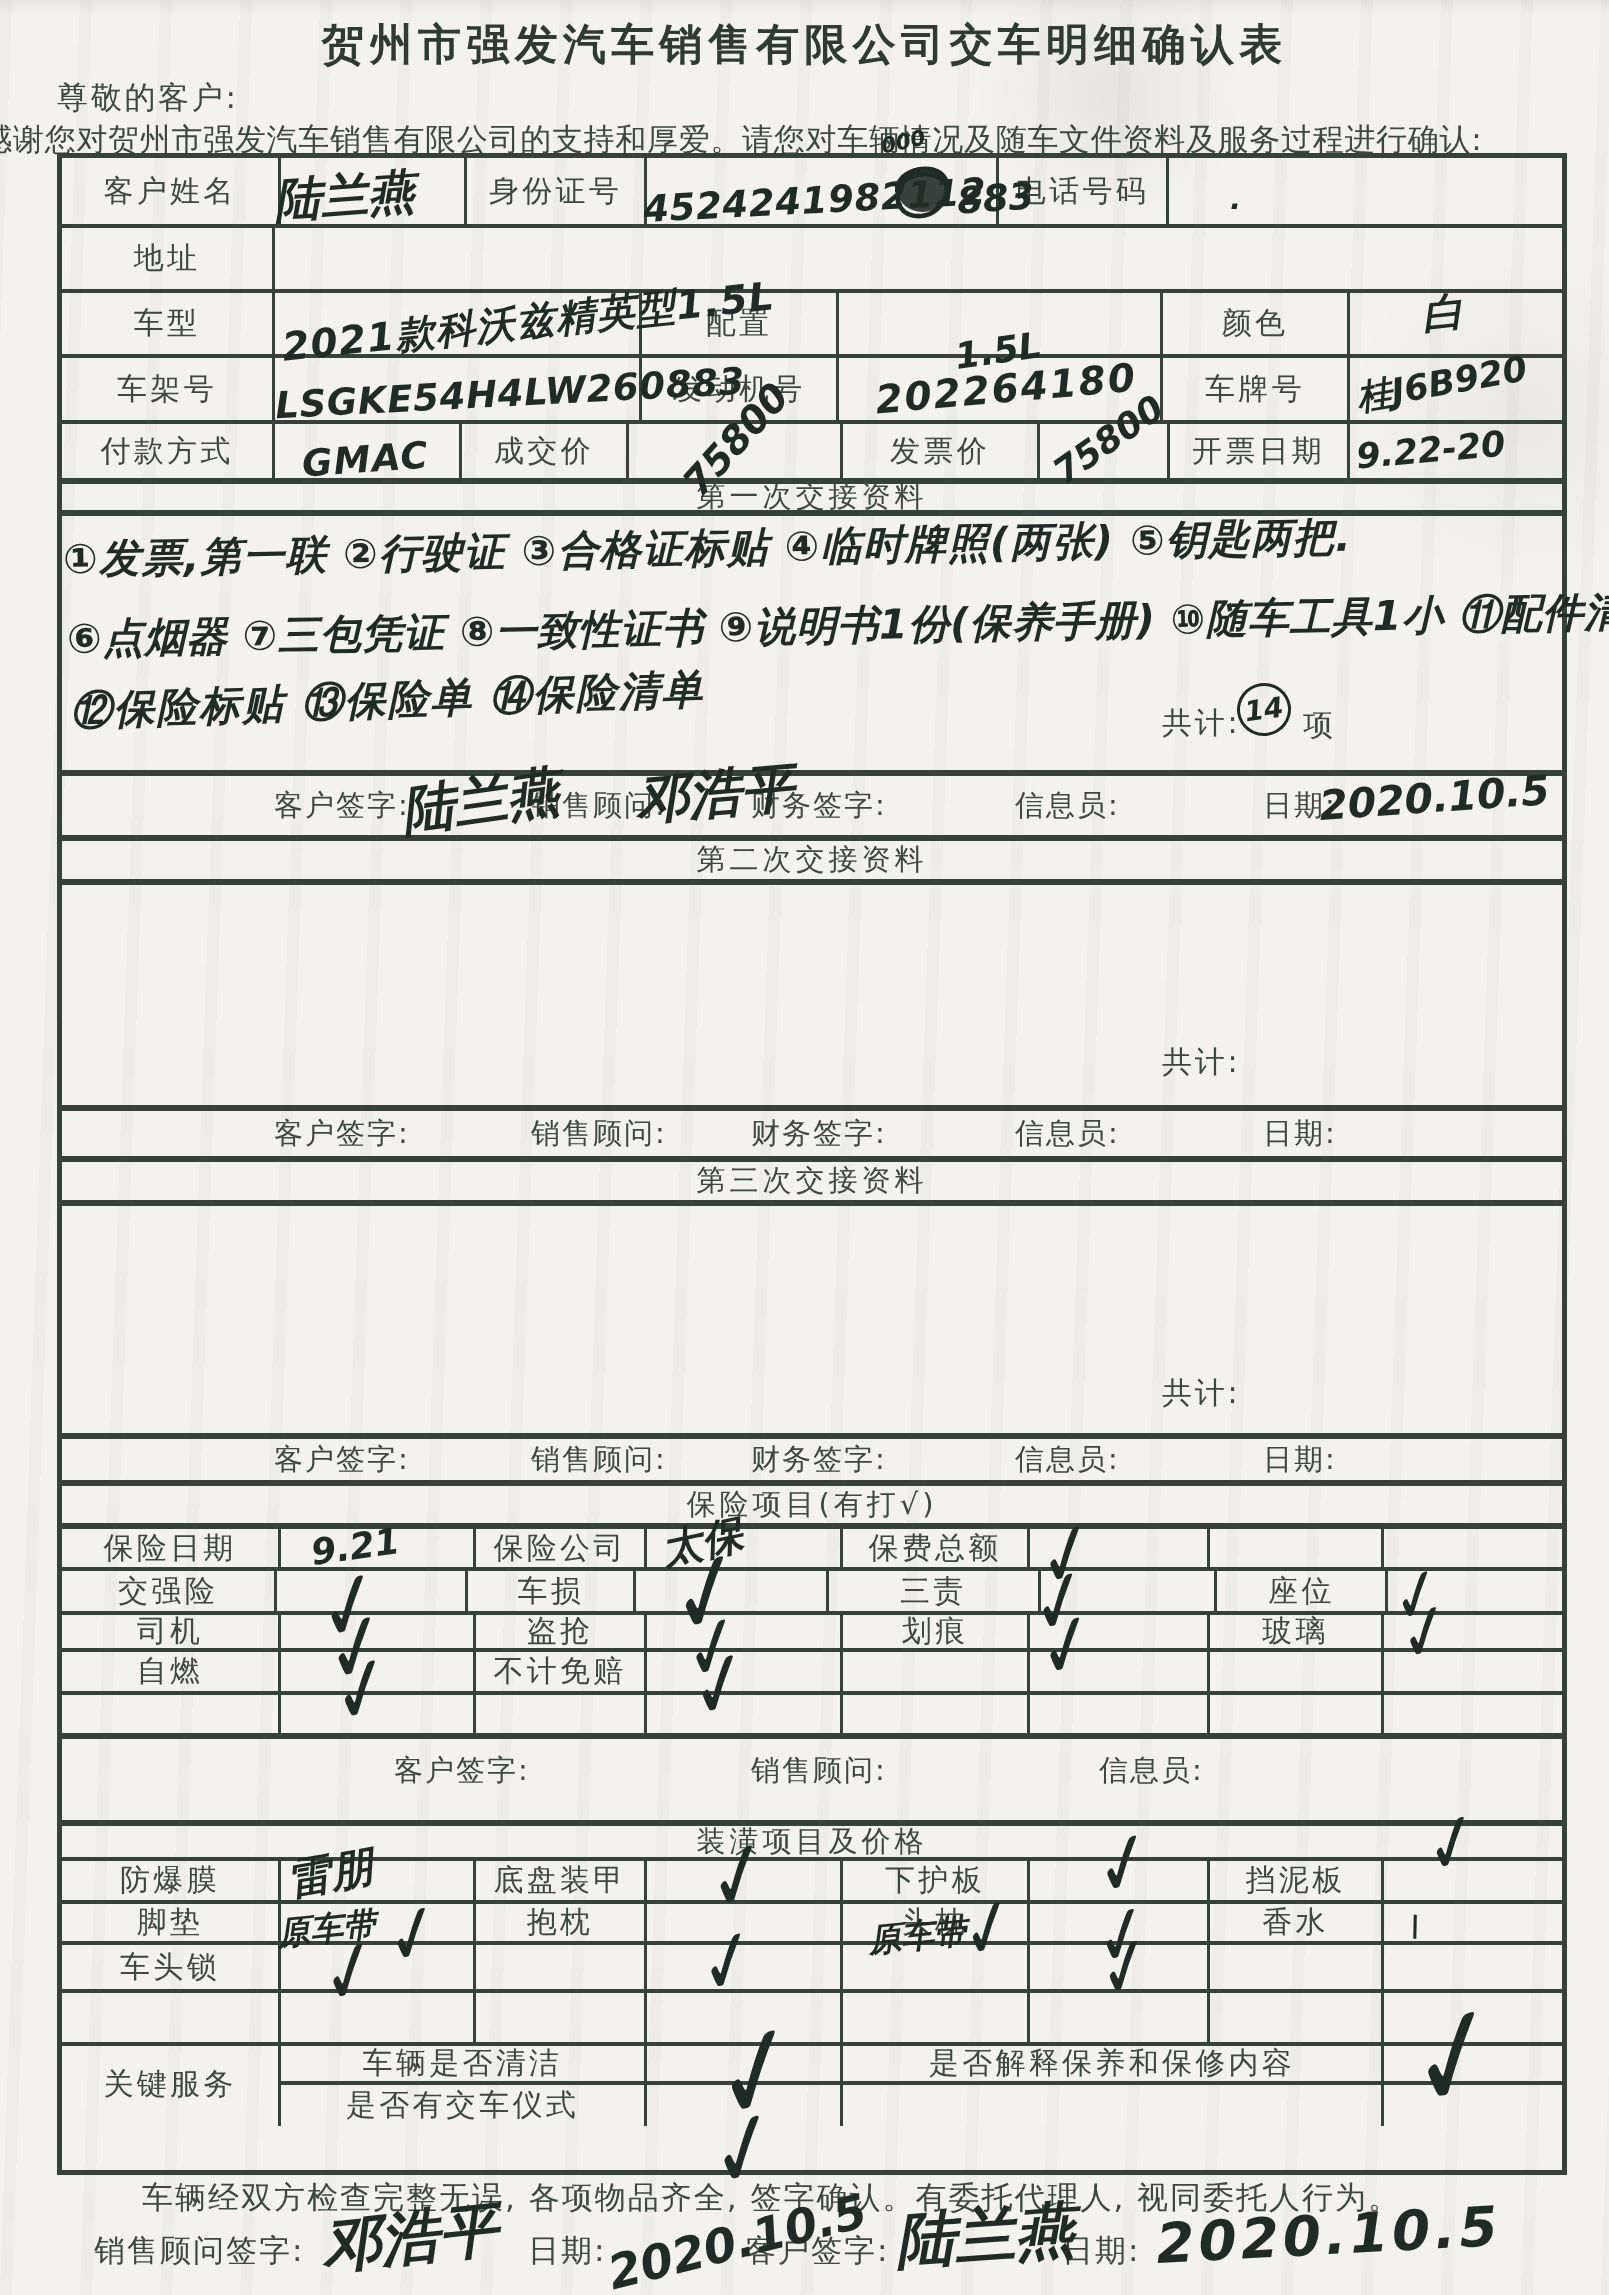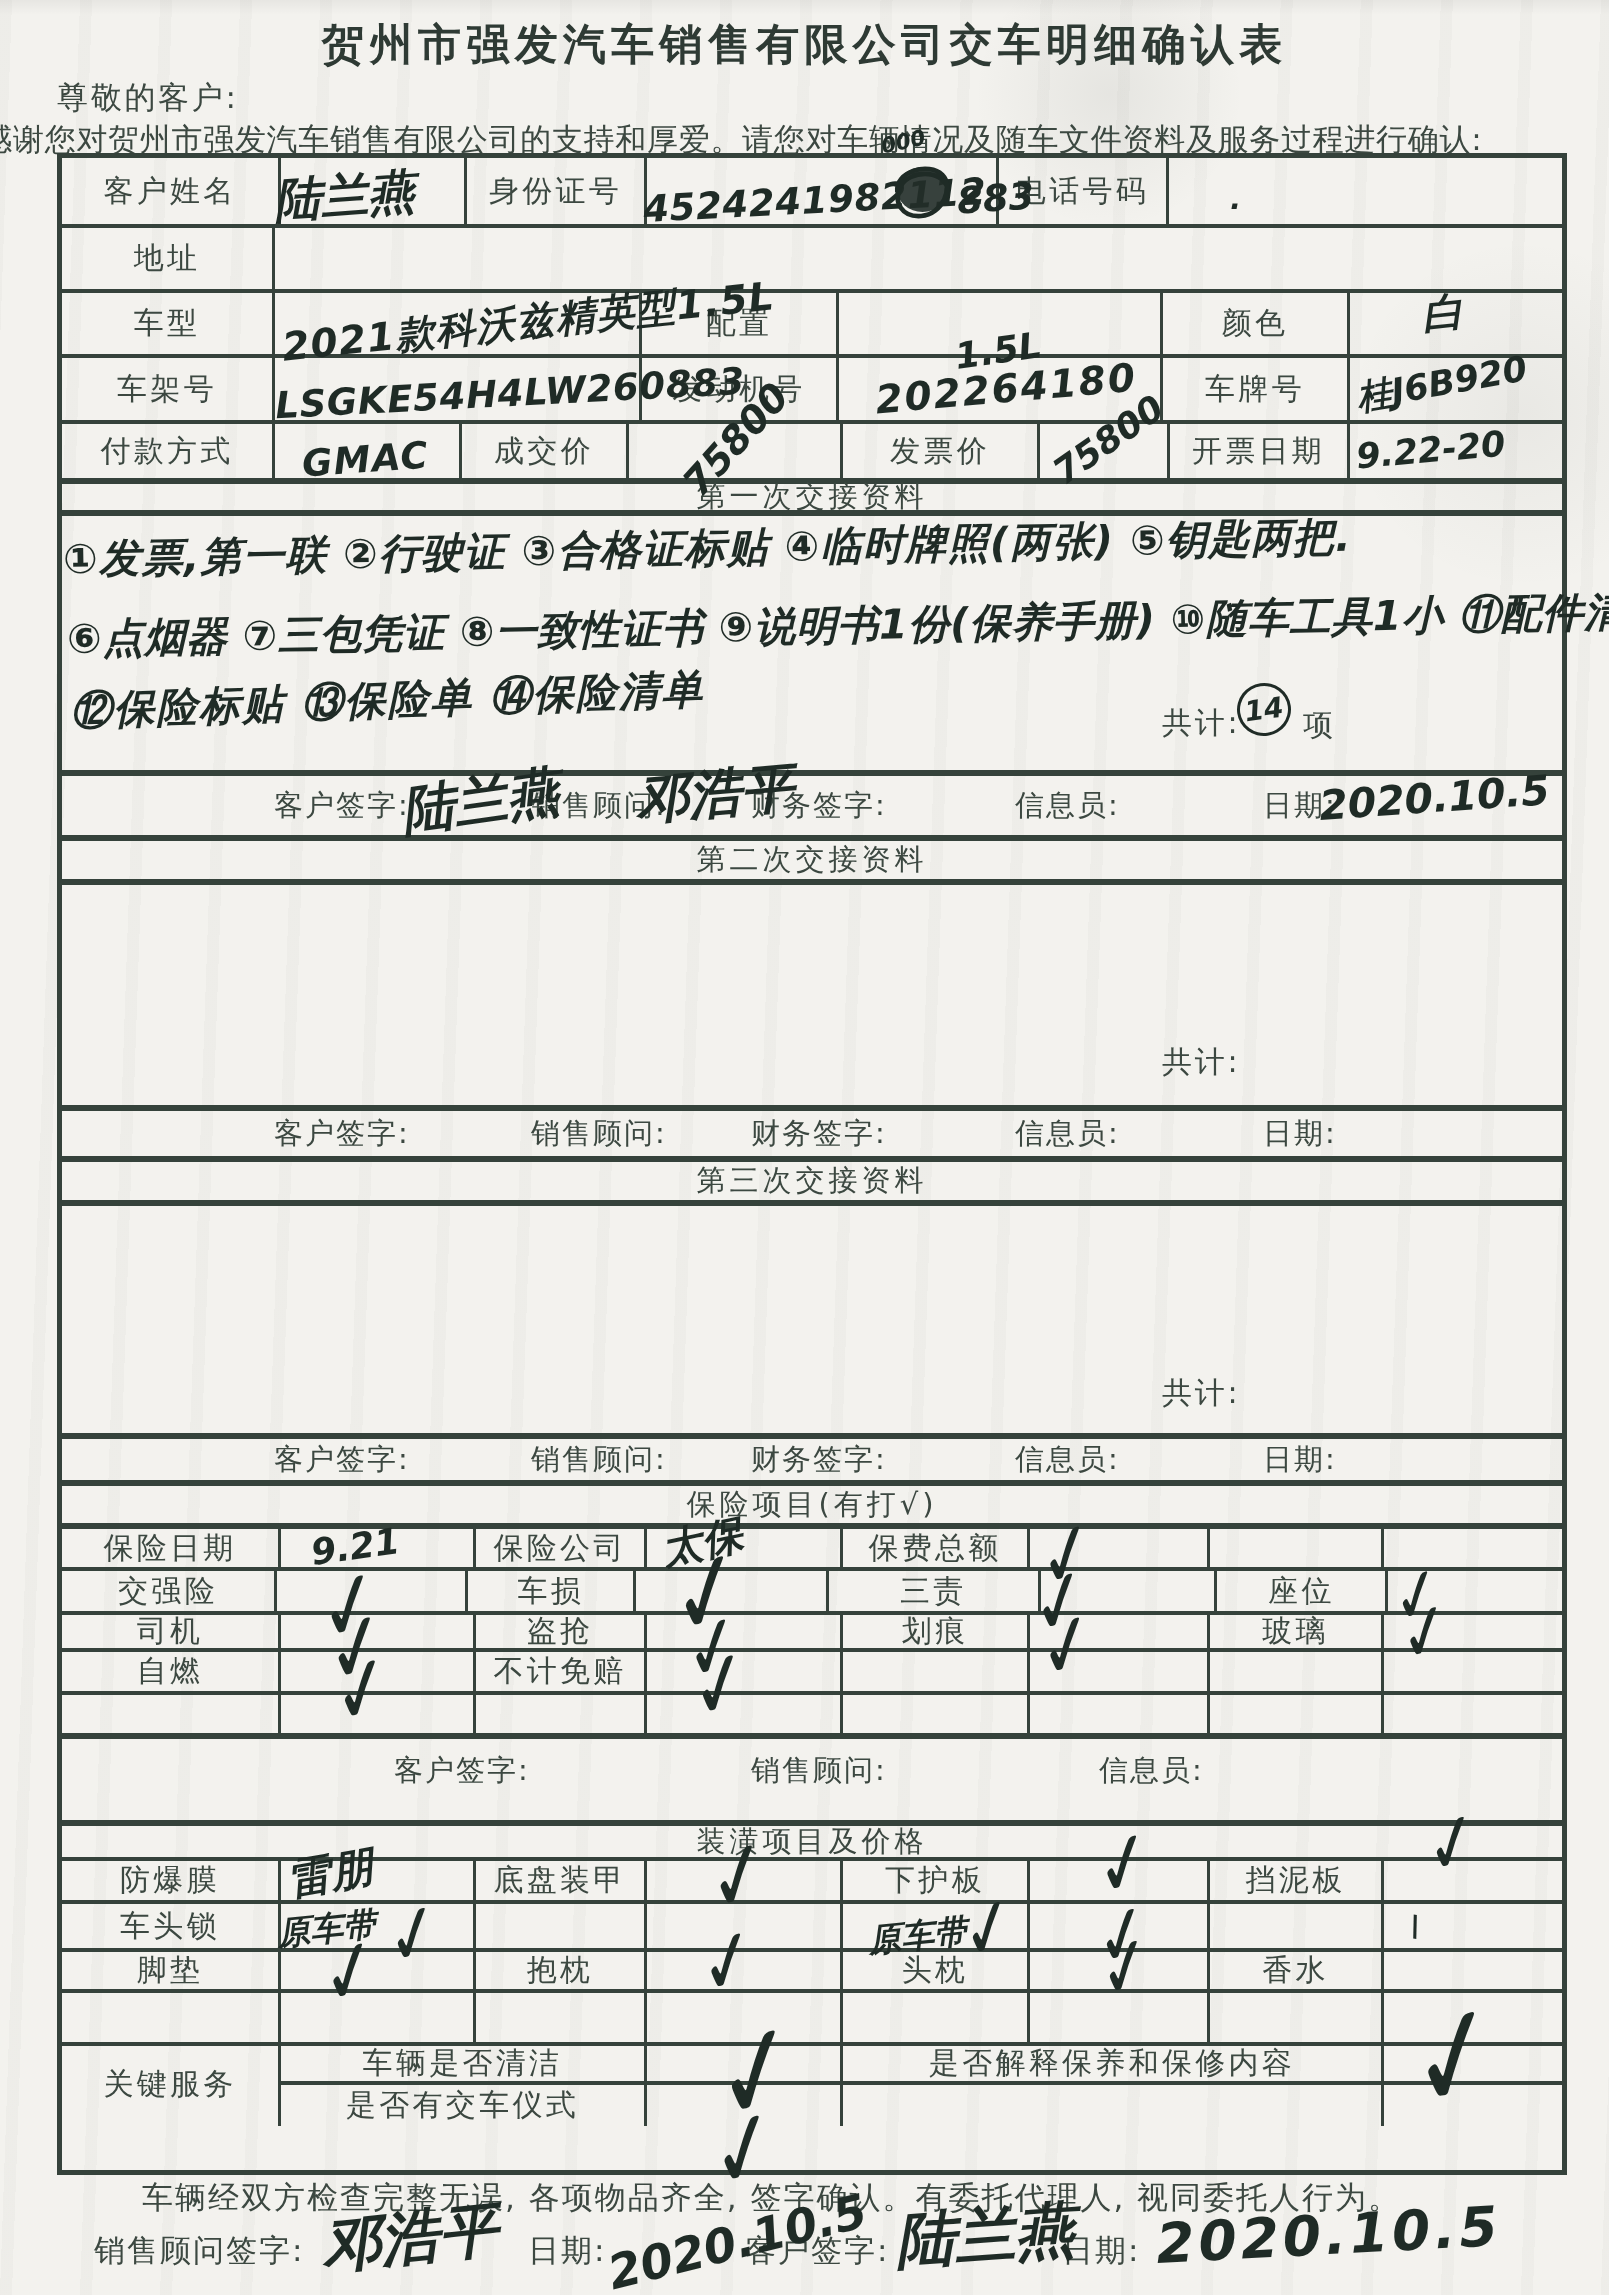--- a/index.html
+++ b/index.html
@@ -219,38 +219,38 @@
     <div class="row bt6" style="height:43px">
       <div class="cell lbl" style="width:216px">防爆膜</div>
       <div class="cell" style="width:195px"></div>
       <div class="cell lbl" style="width:171px">底盘装甲</div>
       <div class="cell" style="width:196px"></div>
       <div class="cell lbl" style="width:187px">下护板</div>
       <div class="cell" style="width:180px"></div>
       <div class="cell lbl" style="width:174px">挡泥板</div>
       <div class="cell" style="width:180px"></div>
     </div>
+    <div class="row bt6" style="height:41px">
+      <div class="cell lbl" style="width:216px">脚垫</div>
+      <div class="cell" style="width:195px"></div>
+      <div class="cell lbl" style="width:171px">抱枕</div>
+      <div class="cell" style="width:196px"></div>
+      <div class="cell lbl" style="width:187px">头枕</div>
+      <div class="cell" style="width:180px"></div>
+      <div class="cell lbl" style="width:174px">香水</div>
+      <div class="cell" style="width:180px"></div>
+    </div>
     <div class="row bt6" style="height:48px">
       <div class="cell lbl" style="width:216px">车头锁</div>
       <div class="cell" style="width:195px"></div>
       <div class="cell" style="width:171px"></div>
       <div class="cell" style="width:196px"></div>
       <div class="cell" style="width:187px"></div>
       <div class="cell" style="width:180px"></div>
       <div class="cell" style="width:174px"></div>
-      <div class="cell" style="width:180px"></div>
-    </div>
-    <div class="row bt6" style="height:41px">
-      <div class="cell lbl" style="width:216px">脚垫</div>
-      <div class="cell" style="width:195px"></div>
-      <div class="cell lbl" style="width:171px">抱枕</div>
-      <div class="cell" style="width:196px"></div>
-      <div class="cell lbl" style="width:187px">头枕</div>
-      <div class="cell" style="width:180px"></div>
-      <div class="cell lbl" style="width:174px">香水</div>
       <div class="cell" style="width:180px"></div>
     </div>
     <div class="row bt6" style="height:53px">
       <div class="cell" style="width:216px"></div>
       <div class="cell" style="width:195px"></div>
       <div class="cell" style="width:171px"></div>
       <div class="cell" style="width:196px"></div>
       <div class="cell" style="width:187px"></div>
       <div class="cell" style="width:180px"></div>
       <div class="cell" style="width:174px"></div>

